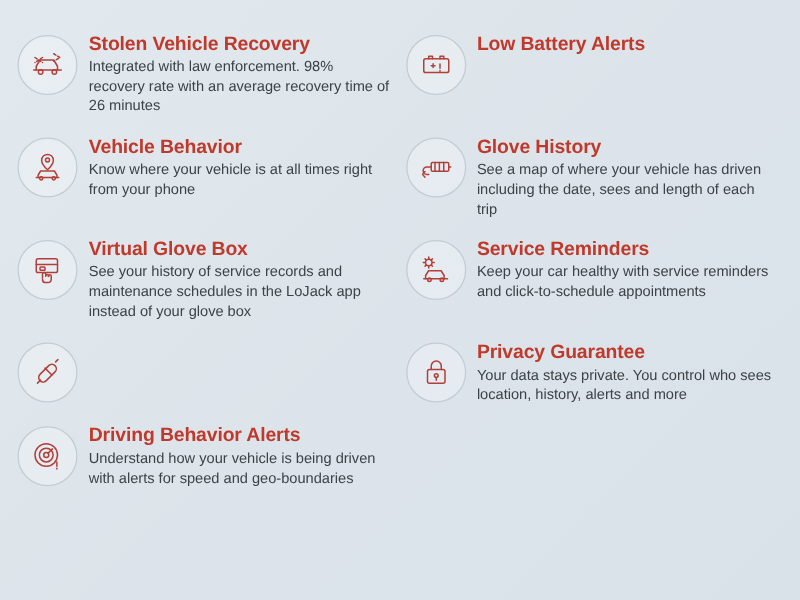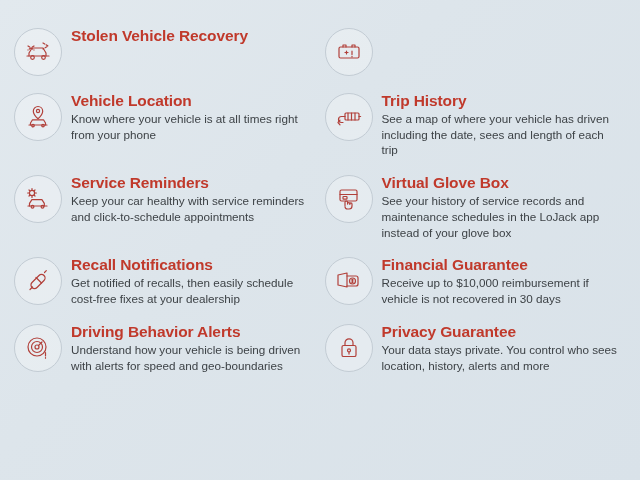--- a/index.html
+++ b/index.html
@@ -84,158 +84,142 @@
           <path d="M3 17h22"></path>
           <path d="M5 17v-3l3-5h11l3 5v3"></path>
           <circle cx="8.5" cy="18.5" r="1.8"></circle>
           <circle cx="19.5" cy="18.5" r="1.8"></circle>
           <path d="M4 7l6 4M10 7l-6 4" stroke-dasharray="2 1.6"></path>
           <path d="M19 4l5 3-5 3" stroke-dasharray="2 1.6"></path>
         </svg>
       </div>
       <div class="txt">
         <p class="f-title">Stolen Vehicle Recovery</p>
+        <p class="f-desc">Integrated with law enforcement. 98% recovery rate with an average recovery time of 26 minutes</p>
       </div>
     </div>
 
     <div class="feature col-right">
       <div class="icon-wrap">
         <svg width="28" height="24" viewBox="0 0 28 24" fill="none" stroke="#b1403a" stroke-width="1.2" stroke-linecap="round" stroke-linejoin="round">
           <rect x="4" y="7" width="20" height="11" rx="1.5"></rect>
           <path d="M8 7V5h3v2M17 7V5h3v2"></path>
           <path d="M10 12.5h3M11.5 11v3"></path>
           <path d="M17 11.2v3.4M17 16.3v0.6"></path>
         </svg>
       </div>
       <div class="txt">
+        <p class="f-title">Low Battery Alerts</p>
       </div>
     </div>
 
     <div class="feature">
       <div class="icon-wrap">
         <svg width="26" height="26" viewBox="0 0 26 26" fill="none" stroke="#b1403a" stroke-width="1.2" stroke-linecap="round" stroke-linejoin="round">
           <path d="M13 2.5c-2.6 0-4.7 2.1-4.7 4.7 0 3.3 4.7 7.6 4.7 7.6s4.7-4.3 4.7-7.6c0-2.6-2.1-4.7-4.7-4.7z"></path>
           <circle cx="13" cy="7" r="1.6"></circle>
           <path d="M4 21h18"></path>
           <path d="M5.5 21v-2l2-3.2h11l2 3.2v2"></path>
           <circle cx="8" cy="21.6" r="1.3"></circle>
           <circle cx="18" cy="21.6" r="1.3"></circle>
         </svg>
       </div>
       <div class="txt">
-        <p class="f-title">Vehicle Location</p>
+        <p class="f-title">Vehicle Behavior</p>
         <p class="f-desc">Know where your vehicle is at all times right from your phone</p>
       </div>
     </div>
 
     <div class="feature col-right">
       <div class="icon-wrap">
         <svg width="30" height="22" viewBox="0 0 30 22" fill="none" stroke="#b1403a" stroke-width="1.2" stroke-linecap="round" stroke-linejoin="round">
           <rect x="11" y="7" width="14" height="7" rx="1"></rect>
           <path d="M14 7v7M17.5 7v7M21 7v7"></path>
           <path d="M11 10.5H7.5a3 3 0 0 0 0 6H9"></path>
           <path d="M6 14.2l-2 2.3 2 2.3"></path>
           <path d="M25 10.5h1.6"></path>
         </svg>
       </div>
       <div class="txt">
-        <p class="f-title">Trip History</p>
+        <p class="f-title">Glove History</p>
         <p class="f-desc">See a map of where your vehicle has driven including the date, sees and length of each trip</p>
+      </div>
+    </div>
+
+    <div class="feature col-right">
+      <div class="icon-wrap">
+        <svg width="28" height="26" viewBox="0 0 28 26" fill="none" stroke="#b1403a" stroke-width="1.2" stroke-linecap="round" stroke-linejoin="round">
+          <rect x="5" y="4" width="17" height="11" rx="1.5"></rect>
+          <path d="M5 8.5h17"></path>
+          <rect x="8" y="10.5" width="4" height="2.6" rx="0.6"></rect>
+          <path d="M10 19.5v-3.2a1.3 1.3 0 0 1 2.6 0v1.8"></path>
+          <path d="M12.6 17.6a1.1 1.1 0 0 1 2.2 0v0.6"></path>
+          <path d="M14.8 17.9a1.1 1.1 0 0 1 2.2 0v2.2c0 1.6-1.2 2.9-2.9 2.9h-1.6c-1.4 0-2.5-1.1-2.5-2.5"></path>
+        </svg>
+      </div>
+      <div class="txt">
+        <p class="f-title">Virtual Glove Box</p>
+        <p class="f-desc">See your history of service records and maintenance schedules in the LoJack app instead of your glove box</p>
       </div>
     </div>
 
     <div class="feature">
       <div class="icon-wrap">
         <svg width="28" height="26" viewBox="0 0 28 26" fill="none" stroke="#b1403a" stroke-width="1.2" stroke-linecap="round" stroke-linejoin="round">
           <circle cx="8" cy="7" r="2.6"></circle>
           <path d="M8 2.6v1.2M8 10.2v1.2M3.6 7h1.2M11.2 7h1.2M5 4l.9.9M10.1 9.1l.9.9M11 4l-.9.9M5.9 9.1L5 10"></path>
           <path d="M4 20h19"></path>
           <path d="M5.5 20v-2.6l2.4-3.8h10l2.4 3.8V20"></path>
           <circle cx="8.5" cy="20.7" r="1.4"></circle>
           <circle cx="18.5" cy="20.7" r="1.4"></circle>
         </svg>
       </div>
       <div class="txt">
         <p class="f-title">Service Reminders</p>
         <p class="f-desc">Keep your car healthy with service reminders and click-to-schedule appointments</p>
       </div>
     </div>
 
-    <div class="feature col-right">
-      <div class="icon-wrap">
-        <svg width="28" height="26" viewBox="0 0 28 26" fill="none" stroke="#b1403a" stroke-width="1.2" stroke-linecap="round" stroke-linejoin="round">
-          <rect x="5" y="4" width="17" height="11" rx="1.5"></rect>
-          <path d="M5 8.5h17"></path>
-          <rect x="8" y="10.5" width="4" height="2.6" rx="0.6"></rect>
-          <path d="M10 19.5v-3.2a1.3 1.3 0 0 1 2.6 0v1.8"></path>
-          <path d="M12.6 17.6a1.1 1.1 0 0 1 2.2 0v0.6"></path>
-          <path d="M14.8 17.9a1.1 1.1 0 0 1 2.2 0v2.2c0 1.6-1.2 2.9-2.9 2.9h-1.6c-1.4 0-2.5-1.1-2.5-2.5"></path>
-        </svg>
-      </div>
-      <div class="txt">
-        <p class="f-title">Virtual Glove Box</p>
-        <p class="f-desc">See your history of service records and maintenance schedules in the LoJack app instead of your glove box</p>
-      </div>
-    </div>
-
     <div class="feature">
       <div class="icon-wrap">
         <svg width="26" height="26" viewBox="0 0 26 26" fill="none" stroke="#b1403a" stroke-width="1.2" stroke-linecap="round" stroke-linejoin="round">
           <path d="M7 19.5c-1.4-1.4-1.4-3.6 0-5l7-7c1.4-1.4 3.6-1.4 5 0s1.4 3.6 0 5l-7 7c-1.4 1.4-3.6 1.4-5 0z"></path>
           <path d="M11 9.5l5.5 5.5"></path>
           <path d="M5 21.5l2.5-2.5"></path>
           <path d="M19.5 4.5l1.8-1.8"></path>
         </svg>
       </div>
-      <div class="txt">
-        <p class="f-title">Recall Notifications</p>
-        <p class="f-desc">Get notified of recalls, then easily schedule cost-free fixes at your dealership</p>
-      </div>
-    </div>
-
-    <div class="feature col-right">
-      <div class="icon-wrap">
-        <svg width="30" height="24" viewBox="0 0 30 24" fill="none" stroke="#b1403a" stroke-width="1.2" stroke-linecap="round" stroke-linejoin="round">
-          <path d="M4 6l9-2v14l-9-2z"></path>
-          <path d="M13 7h9a2 2 0 0 1 2 2v6a2 2 0 0 1-2 2h-9"></path>
-          <circle cx="18.5" cy="12" r="3"></circle>
-          <path d="M18.5 10.3v3.4M17.6 10.9h1.6M17.6 13.1h1.6"></path>
-        </svg>
-      </div>
-      <div class="txt">
-        <p class="f-title">Financial Guarantee</p>
-        <p class="f-desc">Receive up to $10,000 reimbursement if vehicle is not recovered in 30 days</p>
+    </div>
+
+
+    <div class="feature col-right">
+      <div class="icon-wrap">
+        <svg width="24" height="26" viewBox="0 0 24 26" fill="none" stroke="#b1403a" stroke-width="1.2" stroke-linecap="round" stroke-linejoin="round">
+          <rect x="5" y="10.5" width="14" height="11" rx="1.6"></rect>
+          <path d="M8 10.5V7.8a4 4 0 0 1 8 0v2.7"></path>
+          <circle cx="12" cy="15.4" r="1.5"></circle>
+          <path d="M12 16.9v2.2"></path>
+        </svg>
+      </div>
+      <div class="txt">
+        <p class="f-title">Privacy Guarantee</p>
+        <p class="f-desc">Your data stays private. You control who sees location, history, alerts and more</p>
       </div>
     </div>
 
     <div class="feature">
       <div class="icon-wrap">
         <svg width="26" height="26" viewBox="0 0 26 26" fill="none" stroke="#b1403a" stroke-width="1.2" stroke-linecap="round" stroke-linejoin="round">
           <circle cx="12" cy="12" r="9"></circle>
           <circle cx="12" cy="12" r="5.5"></circle>
           <circle cx="12" cy="12" r="2"></circle>
           <path d="M13.5 10.5L17 7"></path>
           <path d="M20.5 17.5v3.5M20.5 22.6v0.6"></path>
         </svg>
       </div>
       <div class="txt">
         <p class="f-title">Driving Behavior Alerts</p>
         <p class="f-desc">Understand how your vehicle is being driven with alerts for speed and geo-boundaries</p>
       </div>
     </div>
 
-    <div class="feature col-right">
-      <div class="icon-wrap">
-        <svg width="24" height="26" viewBox="0 0 24 26" fill="none" stroke="#b1403a" stroke-width="1.2" stroke-linecap="round" stroke-linejoin="round">
-          <rect x="5" y="10.5" width="14" height="11" rx="1.6"></rect>
-          <path d="M8 10.5V7.8a4 4 0 0 1 8 0v2.7"></path>
-          <circle cx="12" cy="15.4" r="1.5"></circle>
-          <path d="M12 16.9v2.2"></path>
-        </svg>
-      </div>
-      <div class="txt">
-        <p class="f-title">Privacy Guarantee</p>
-        <p class="f-desc">Your data stays private. You control who sees location, history, alerts and more</p>
-      </div>
-    </div>
-
   </div>
 </div>
 
 </body></html>

